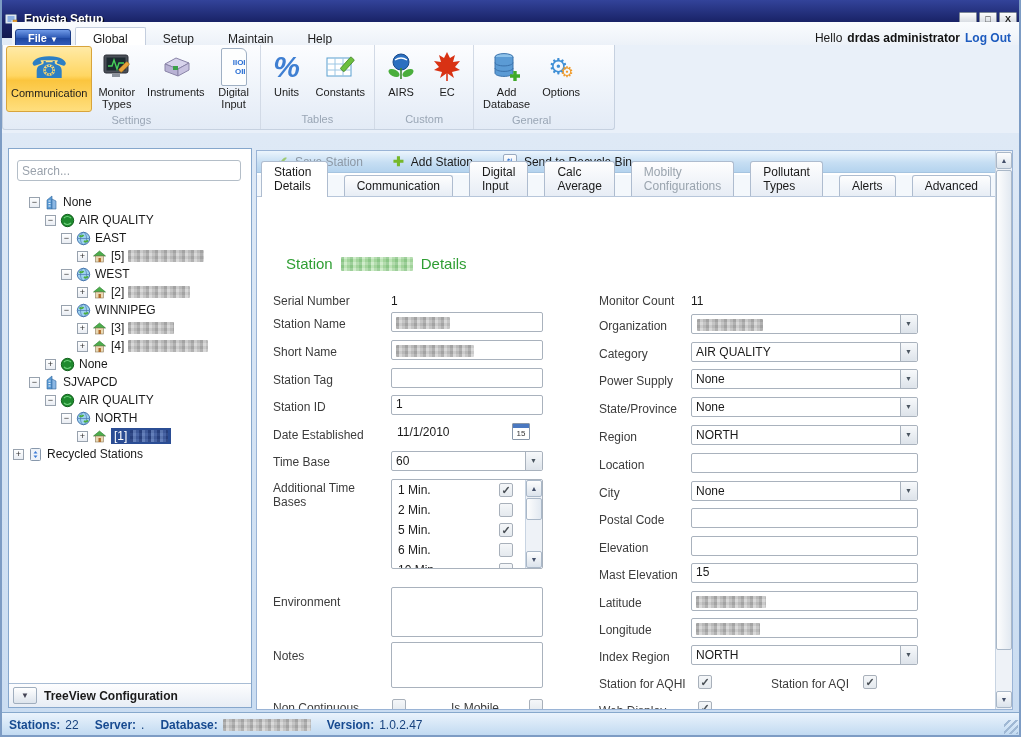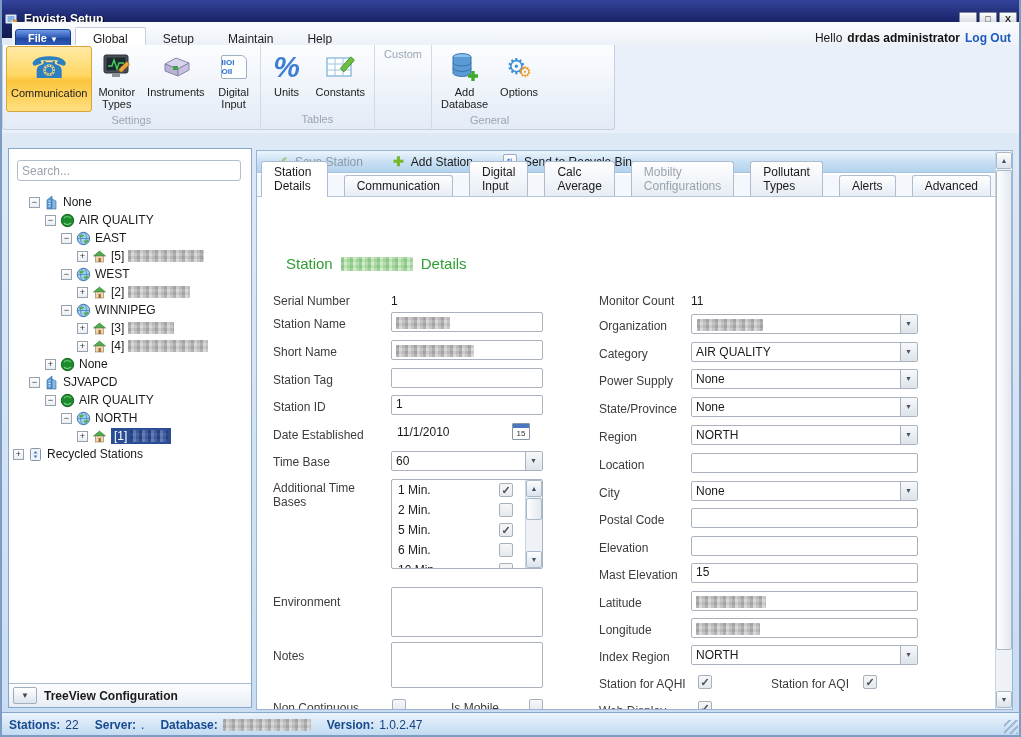--- a/index.html
+++ b/index.html
@@ -40,22 +40,22 @@
   .ritem{display:flex;flex-direction:column;align-items:center;justify-content:flex-start;padding:2px 6px;min-width:46px}
   .ritem .icon-box{height:38px;display:flex;align-items:center;justify-content:center}
   .rlabel{font-size:11px;color:#1c1c1c;text-align:center;line-height:12px;white-space:pre-line}
   .ritem.hl{background:linear-gradient(#ffeaa6,#ffd662 45%,#fbc53e 52%,#ffdf7e);
     border:1px solid #d8a43c;border-radius:3px;padding:2px 4px}
   .rgroup-label{text-align:center;color:#9aa6b5;font-size:11px;padding:2px 6px 4px}
   .glyph-phone{font-size:30px;line-height:32px;color:#2d7fc4}
   .glyph-pct{font-size:30px;line-height:32px;font-weight:bold;color:#3f7fd2;font-style:italic}
   .gear1{font-size:22px;color:#3f8fd6}
   .gear2{font-size:15px;color:#f09a28;margin-left:-8px;margin-top:10px}
-  .digi{width:26px;height:24px;background:#fdfefe;border:1px solid #9fb0c4;border-radius:2px 6px 2px 2px;
-    display:flex;flex-direction:column;align-items:flex-start;justify-content:center;color:#2a6fd4;font-weight:bold;font-size:8px;line-height:9px}
+  .digi{width:26px;height:38px;background:#fdfefe;border:1px solid #9fb0c4;border-radius:2px 6px 2px 2px;
+    display:flex;flex-direction:column;align-items:flex-end;justify-content:center;color:#2a6fd4;font-weight:bold;font-size:8px;line-height:9px}
 
   
   .sidebar{position:absolute;left:8px;top:148px;width:244px;height:560px;background:#fff;border:1px solid #86a7cc}
   .search-input{position:absolute;left:8px;top:11px;width:224px;height:21px;border:1px solid #b4bec8;border-radius:3px;
     padding:0 4px;font-size:12px;font-family:"Liberation Sans",sans-serif;color:#444;background:#fff}
   .search-input::placeholder{color:#9aa2ac}
   .tree{position:absolute;left:2px;top:44px;right:2px;bottom:26px;overflow:hidden}
   .tnode{height:18px;display:flex;align-items:center;gap:4px;font-size:12px;white-space:nowrap}
   .exp{width:11px;height:11px;flex:0 0 11px;border:1px solid #98a2ae;background:linear-gradient(#fff,#e9edf3);
     font-size:9px;line-height:9px;text-align:center;color:#333}
@@ -235,20 +235,43 @@
               <rect x="16" y="10" width="16" height="5" rx="1" transform="rotate(-48 24 12)" fill="#6cbf3e" stroke="#3d7a1e" stroke-width="0.7"></rect>
             </svg>
           </div>
           <div class="rlabel">Constants</div>
         </div>
       </div>
       <div class="rgroup-label">Tables</div>
     </div>
 
     <div class="rgroup">
+      <div class="ritems">
+        <div class="ritem">
+          <div class="icon-box">
+            <svg width="30" height="32" viewBox="0 0 30 32">
+              <circle cx="15" cy="11" r="8" fill="#2b6fc0" stroke="#1a4a8a"></circle>
+              <path d="M9 9q6-4 12 0" stroke="#fff" stroke-width="1.4" fill="none"></path>
+              <ellipse cx="8" cy="22" rx="6" ry="3.4" transform="rotate(28 8 22)" fill="#4aae3c"></ellipse>
+              <ellipse cx="22" cy="22" rx="6" ry="3.4" transform="rotate(-28 22 22)" fill="#4aae3c"></ellipse>
+              <path d="M15 17v11" stroke="#3a8a2e" stroke-width="1.6"></path>
+            </svg>
+          </div>
+          <div class="rlabel">AIRS</div>
+        </div>
+        <div class="ritem">
+          <div class="icon-box">
+            <svg width="30" height="32" viewBox="0 0 30 32">
+              <polygon fill="#d83214" points="15,1 18,7 23,4 21,11 28,10 23,16 28,19 20,21 22,27 15,22 8,27 10,21 2,19 7,16 2,10 9,11 7,4 12,7"></polygon>
+              <path d="M15 20v10" stroke="#d83214" stroke-width="1.6"></path>
+            </svg>
+          </div>
+          <div class="rlabel">EC</div>
+        </div>
+      </div>
       <div class="rgroup-label">Custom</div>
     </div>
 
     <div class="rgroup">
       <div class="ritems">
         <div class="ritem">
           <div class="icon-box">
             <svg width="32" height="32" viewBox="0 0 32 32">
               <ellipse cx="13" cy="6" rx="9" ry="3.4" fill="#8ec2ea" stroke="#3a72ac"></ellipse>
               <path d="M4 6v16c0 1.9 4 3.4 9 3.4s9-1.5 9-3.4V6" fill="#5b9bd5" stroke="#3a72ac"></path>

